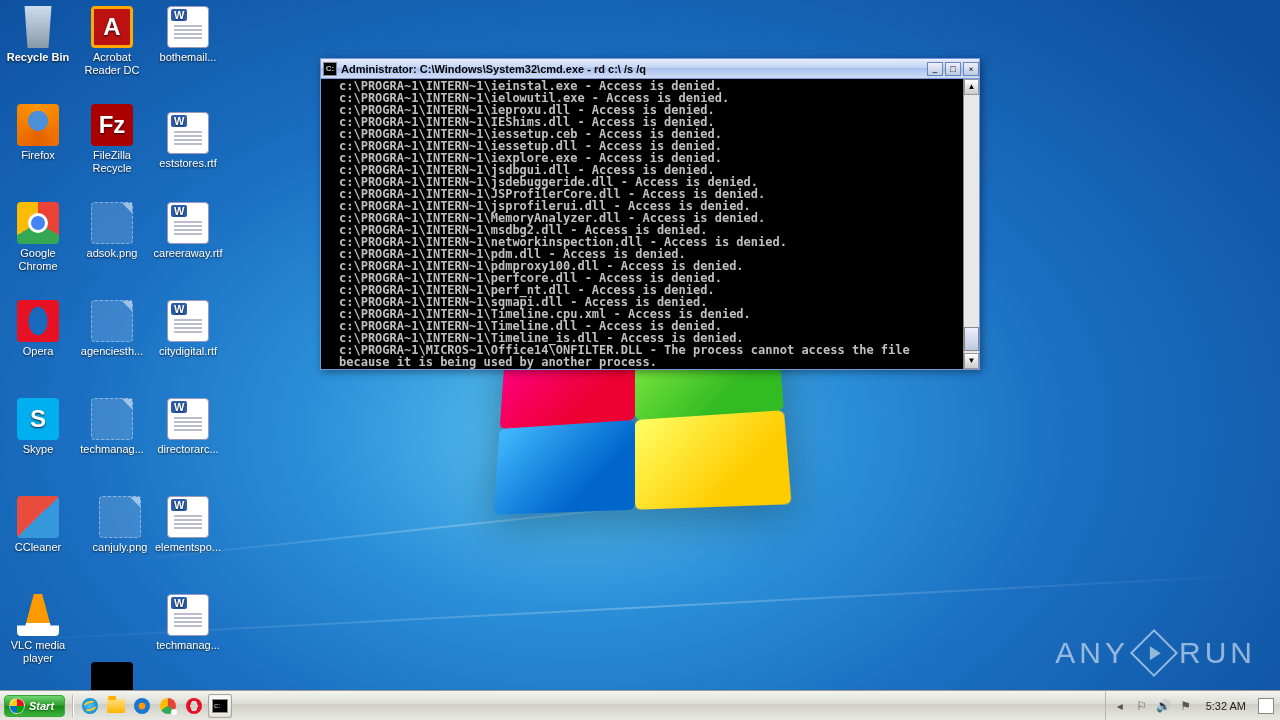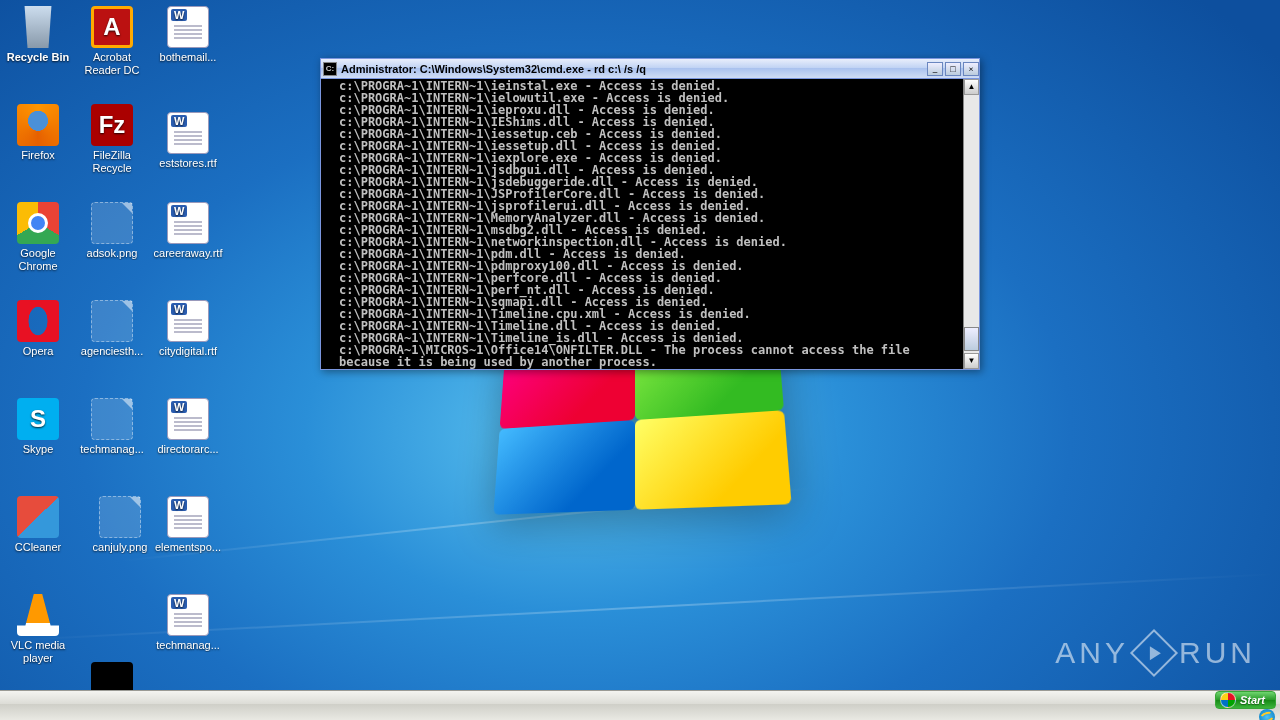--- a/index.html
+++ b/index.html
@@ -46,21 +46,21 @@
 .cmd-title .spacer{flex:1;}
 .cmd-btn{width:16px;height:14px;margin-left:2px;background:linear-gradient(#eef,#bcd);border:1px solid #6a86bf;font-size:9px;line-height:12px;text-align:center;font-family:Tahoma;cursor:pointer;}
 .cmd-body{display:flex;}
 .cmd-out{flex:1;padding:1px 18px;font-family:"Lucida Console","Consolas",monospace;font-size:12px;line-height:12px;color:#c0c0c0;white-space:pre;font-weight:bold;letter-spacing:0px;border-radius:13px;}
 .cmd-scroll{width:16px;background:#ddd;display:flex;flex-direction:column;border-left:1px solid #888;}
 .cmd-scroll .sbtn{height:16px;background:linear-gradient(#fff,#ccc);border:1px solid #999;font-size:8px;text-align:center;line-height:13px;cursor:pointer;}
 .cmd-scroll .strack{flex:1;background:#e8e8e8;position:relative;}
 .cmd-scroll .sthumb{position:absolute;left:0;right:0;bottom:2px;height:24px;background:linear-gradient(#eef,#bcd);border:1px solid #888;}
 
 
-.taskbar{position:absolute;left:0;right:0;bottom:0;height:30px;background:linear-gradient(#f4f4f0,#dcdcd6 45%,#cfcfc8 46%,#e9e9e3);border-top:1px solid #9a9a94;display:flex;align-items:flex-end;font-size:11px;flex-direction:column;}
+.taskbar{position:absolute;left:0;right:0;bottom:0;height:30px;background:linear-gradient(#f4f4f0,#dcdcd6 45%,#cfcfc8 46%,#e9e9e3);border-top:1px solid #9a9a94;display:flex;align-items:center;font-size:11px;}
 .start-btn{height:22px;margin:0 4px;padding:0 10px 0 4px;border:1px solid #37a637;border-radius:4px;background:linear-gradient(#6fd66f,#2b9b2b 48%,#178b17 52%,#3bb43b);color:#fff;font-weight:bold;font-style:italic;display:flex;align-items:center;gap:4px;cursor:pointer;text-shadow:0 1px 1px rgba(0,0,0,.4);}
 .start-orb{width:16px;height:16px;border-radius:50%;background:conic-gradient(#e81123 0 90deg,#00a300 90deg 180deg,#0072c6 180deg 270deg,#fcd116 270deg 360deg);border:1px solid rgba(255,255,255,.6);}
 .tb-sep{width:2px;height:22px;border-left:1px solid #b8b8b2;border-right:1px solid #fff;margin:0 3px;}
 .tb-item{width:24px;height:24px;margin:0 1px;display:flex;align-items:center;justify-content:center;border-radius:2px;cursor:pointer;}
 .tb-item.active{background:linear-gradient(#fefefe,#e8e8e0);border:1px solid #a8a8a0;box-shadow:inset 0 0 3px rgba(0,0,0,.15);}
 .tb-spacer{flex:1;}
 .systray{display:flex;align-items:center;gap:6px;padding:0 6px;height:100%;border-left:1px solid #b8b8b2;}
 .tray-ico{width:16px;height:16px;display:flex;align-items:center;justify-content:center;font-size:12px;color:#555;cursor:pointer;}
 .clock{font-size:11px;color:#222;padding:0 6px;cursor:pointer;}
 .datebox{width:16px;height:16px;border:1px solid #888;background:#fff;}

